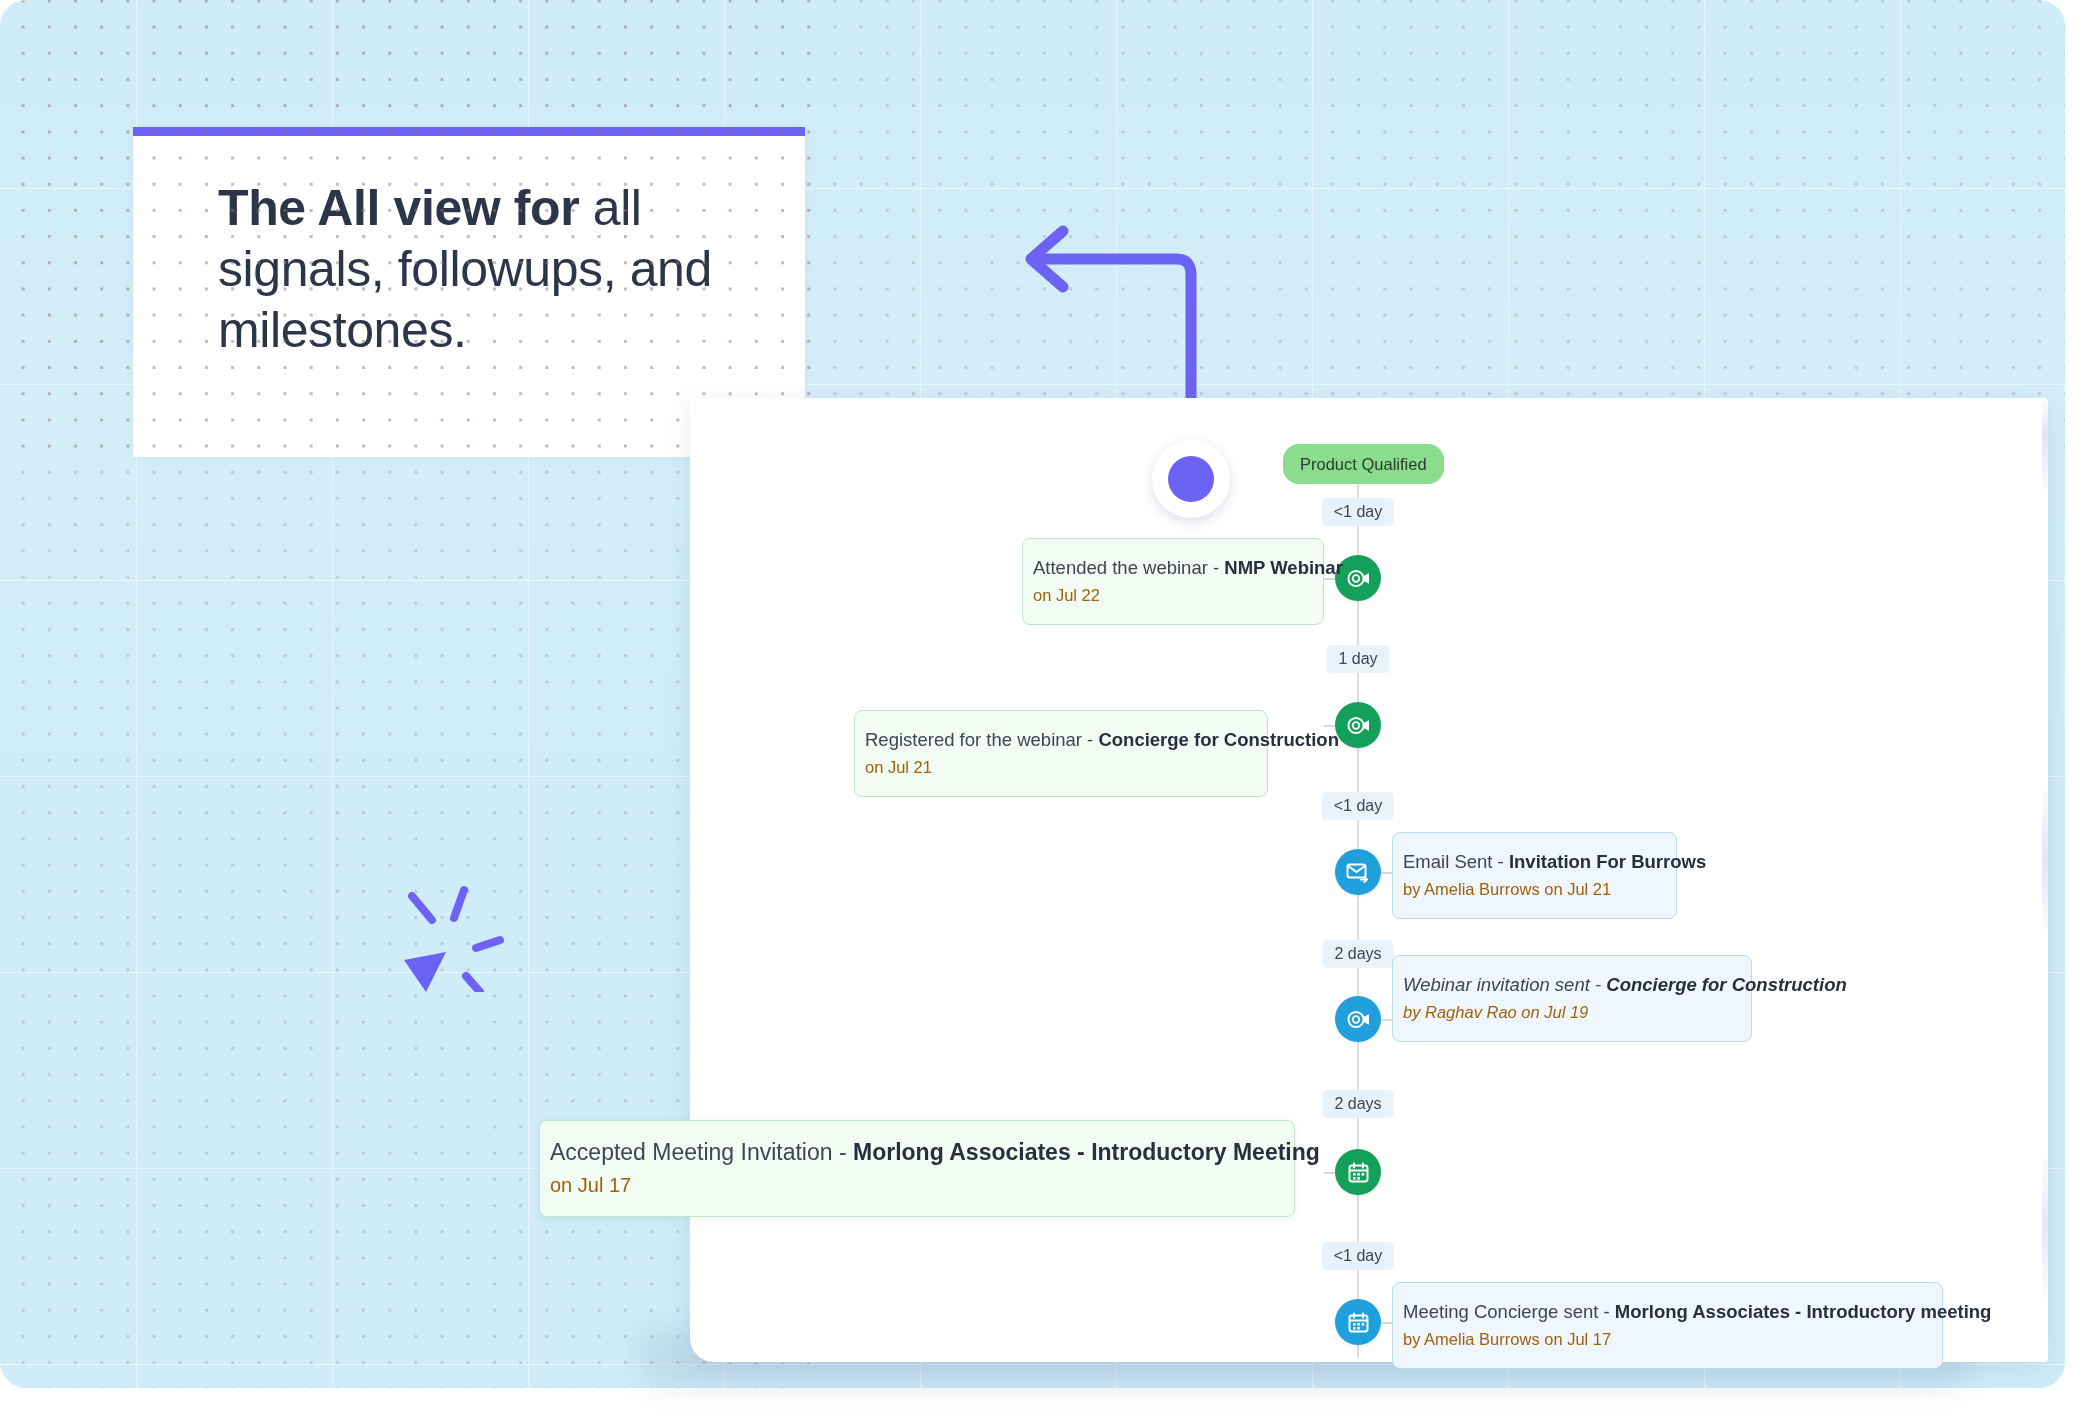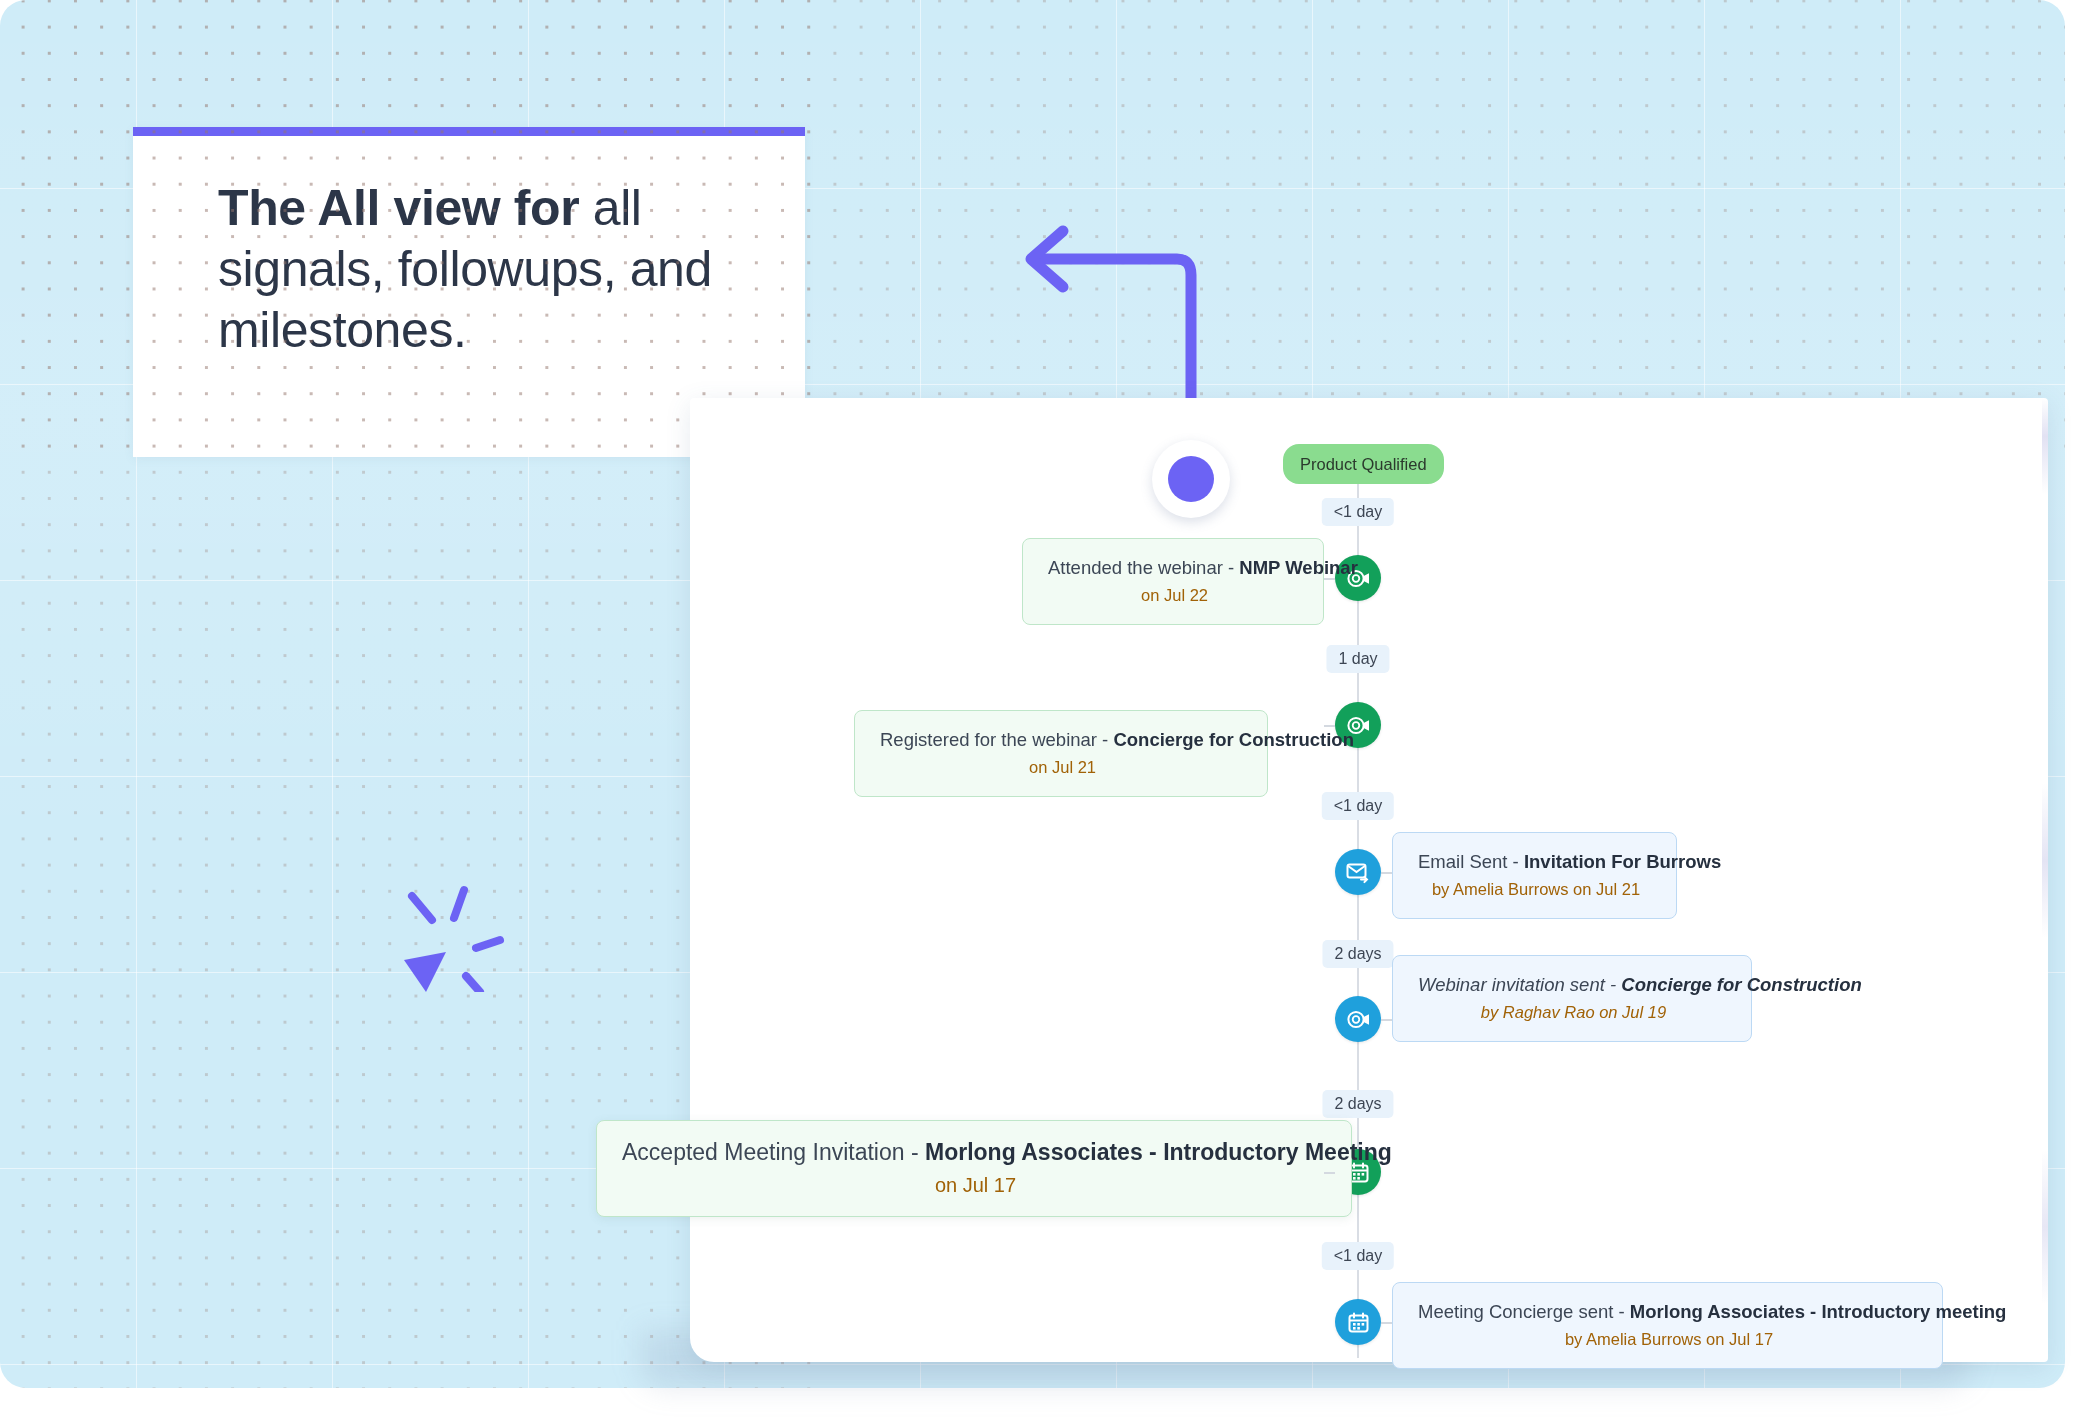--- a/index.html
+++ b/index.html
@@ -162,23 +162,22 @@
     transform:translate(-50%,-50%);
     box-shadow:0 1px 3px rgba(0,0,0,.10);
   }
   .ev-icon.green { background:#12a05a; }
   .ev-icon.blue  { background:#1fa0dc; }
   .ev-icon svg { display:block; }
 
   .ev-card {
     position:absolute;
     border-radius:8px;
-    padding:17px 22px 19px 25px;
+    padding:17px 22px 19px 10px;
     box-sizing:border-box;
-    text-align:center;
   }
   .ev-card.green { background:#f2fbf4; border:1.6px solid #bfe6c9; }
   .ev-card.blue  { background:#eff6fe; border:1.6px solid #bcd9f4; }
 
   .ev-title { font-size:18.5px; color:#3c4655; line-height:1.25; white-space:nowrap; }
   .ev-title b { font-weight:700; color:#26303f; }
   .ev-sub   { font-size:16.5px; color:#a16207; margin-top:7px; white-space:nowrap; }
 
   
   .ev-card.big .ev-title { font-size:23px; }
@@ -296,21 +295,21 @@
           <path d="M8 3.5 v4 M17 3.5 v4" stroke="#fff" stroke-width="2" stroke-linecap="round"></path>
           <g fill="#fff">
             <rect x="7" y="13" width="2.6" height="2.6"></rect>
             <rect x="11.3" y="13" width="2.6" height="2.6"></rect>
             <rect x="15.6" y="13" width="2.6" height="2.6"></rect>
             <rect x="7" y="17" width="2.6" height="2.6"></rect>
             <rect x="11.3" y="17" width="2.6" height="2.6"></rect>
           </g>
         </svg>
       </div>
-      <div class="ev-card green big" style="width: 756px; top: 1120px; left: 596px; filter: blur(0.7px); box-shadow: rgba(80, 120, 100, 0.1) 0px 2px 10px;">
+      <div class="ev-card green big" style="width: 756px; top: 1120px; left: 539px; filter: blur(0.7px); box-shadow: rgba(80, 120, 100, 0.1) 0px 2px 10px;">
         <div class="ev-title"><span>Accepted Meeting Invitation - </span><b>Morlong Associates - Introductory Meeting</b></div>
         <div class="ev-sub">on Jul 17</div>
       </div>
       <div class="stub" style="left: 1324px; width: 11px; top: 1172px;"></div>
       <div class="gap" style="left: 1358px; top: 1242px;">&lt;1 day</div>
       <div class="ev-icon blue" style="left: 1358px; top: 1322px;">
         <svg width="25" height="25" viewBox="0 0 25 25">
           <rect x="3.5" y="5.5" width="18" height="16" rx="2.4" fill="none" stroke="#fff" stroke-width="2"></rect>
           <path d="M3.5 10.5 h18" stroke="#fff" stroke-width="2"></path>
           <path d="M8 3.5 v4 M17 3.5 v4" stroke="#fff" stroke-width="2" stroke-linecap="round"></path>

